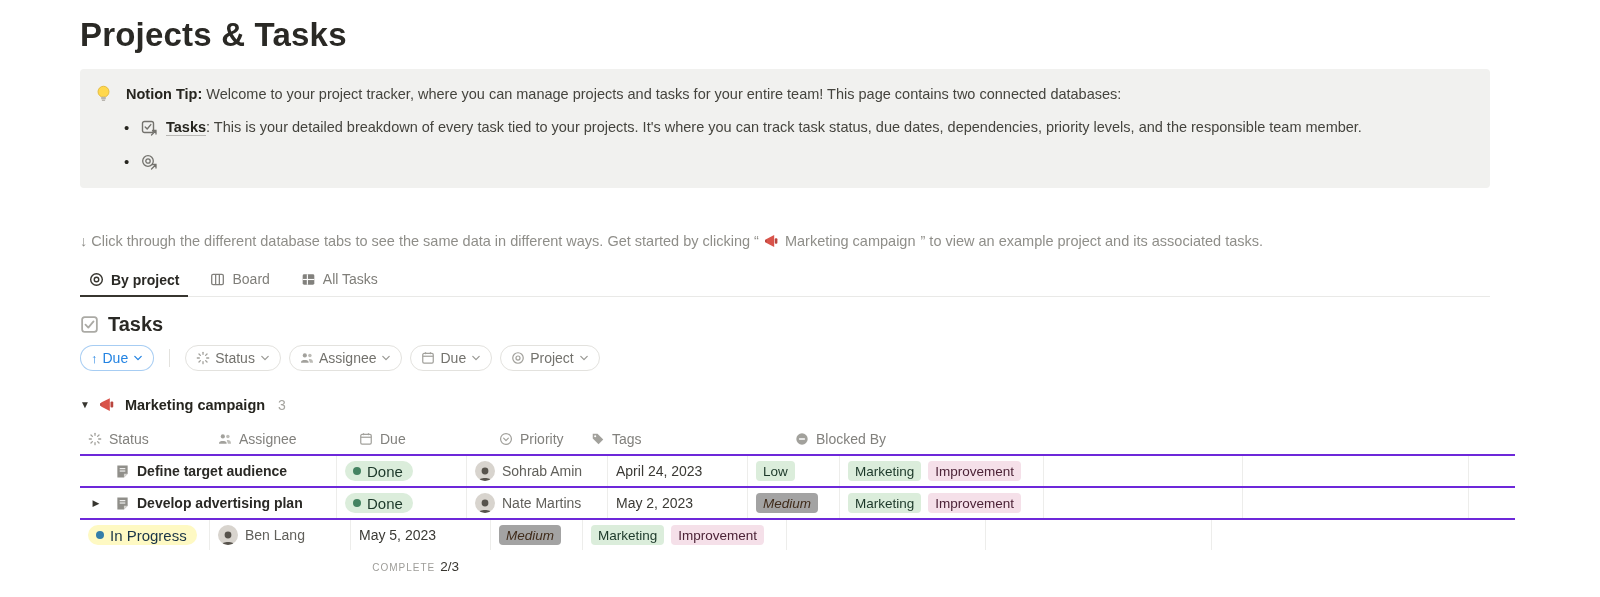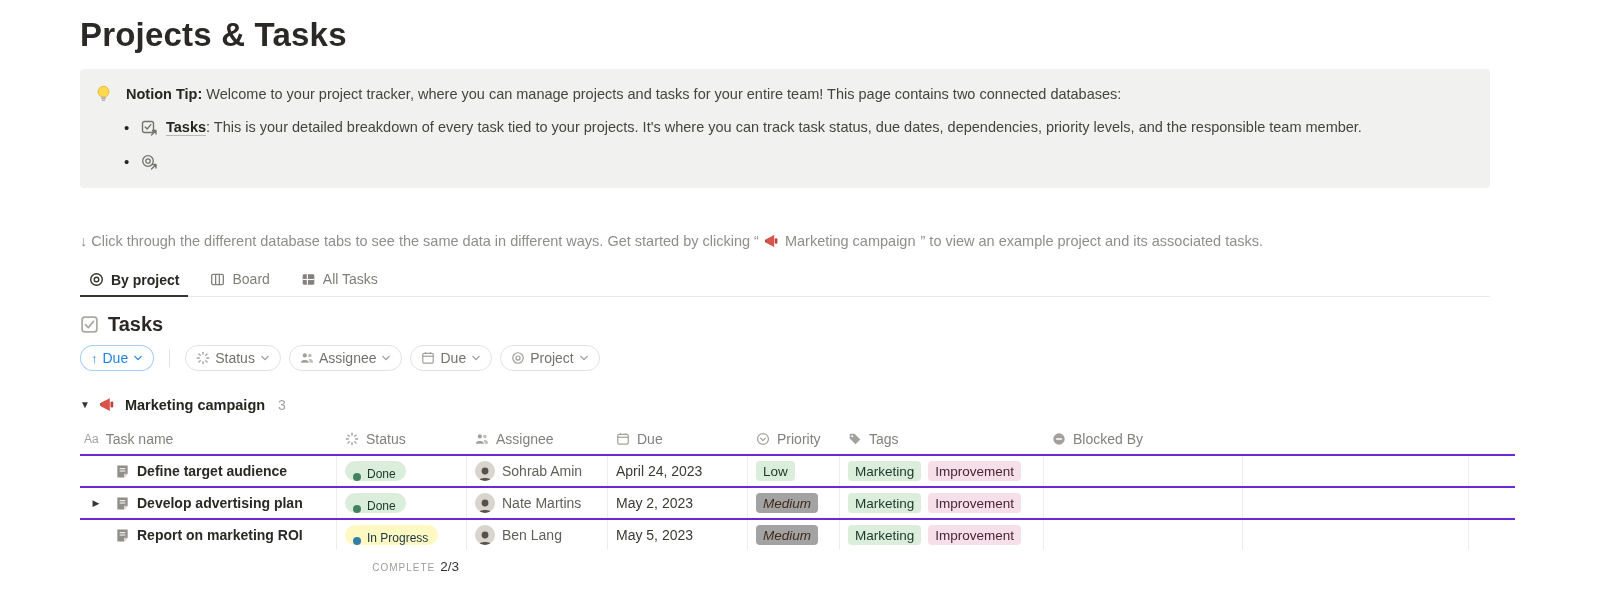--- a/index.html
+++ b/index.html
@@ -54,22 +54,22 @@
   .c-name{width:257px; padding-left:4px;} .c-status{width:130px;} .c-assignee{width:141px;}
   .c-due{width:140px;} .c-priority{width:92px;} .c-tags{width:204px;}
   .c-blocked{width:199px;} .c-blocking{width:226px;}
   .c-extra{width:46px; border-right:none !important;}
   .row-indent { width:24px; flex:none; display:flex; justify-content:center; align-items:center; }
   .row-toggle { font-size:9px; color:#37352F; cursor:pointer; }
   .task-name { font-weight:700; font-size:14px; color:#2A2925; }
   .assignee-name { color:#61605B; }
   .due-date { color:#3B3A35; }
 
-  .status-pill { display:inline-flex; align-items:flex-end; gap:6px; height:20px; padding:0 10px 0 8px;
-    border-radius:11px; font-size:12px; cursor:pointer; }
+  .status-pill { display:inline-flex; align-items:center; gap:6px; height:20px; padding:0 10px 0 8px;
+    border-radius:11px; font-size:15px; cursor:pointer; }
   .dot { width:8px; height:8px; border-radius:50%; }
   .st-green { background:#DBEDDB; color:#1C3829; } .st-green .dot { background:#448361; }
   .st-blue { background:#fef9c3; color:#183347; } .st-blue .dot { background:#337EA9; }
 
   .tag { display:inline-flex; align-items:center; height:20px; padding:0 7px; border-radius:4px; font-size:13.5px; cursor:pointer; }
   .tg-green { background:#DBEDDB; color:#1C3829; }
   .tg-yellow { background:#a3a3a3; color:#402C1B;font-style:italic; }
   .tg-pink { background:#F5E0E9; color:#4C2337; }
 
   .tfoot { margin-top:9px; margin-left:257px; width:130px; display:flex; justify-content:flex-end;
@@ -258,24 +258,20 @@
           <rect x="10.8" y="5.2" width="2.6" height="5.6" rx="1" fill="#B9453E"></rect>
           <rect x="1" y="6.6" width="1.6" height="2.8" rx=".6" fill="#B9453E"></rect>
         </svg>
     </span>
     <span class="group-name">Marketing campaign</span>
     <span class="group-count">3</span>
   </div>
 
   <div class="table">
     <div class="thead">
-      <div class="cell c-name">
-        <span style="font-size:12px;color:#A2A19C;">Aa</span>
-        <span>Task name</span>
-      </div>
       <div class="cell c-status">
         <span>
           <svg width="14" height="14" viewBox="0 0 16 16">
               <g stroke="#A2A19C" stroke-width="1.5" stroke-linecap="round">
                 <line x1="8" y1="1.5" x2="8" y2="3.8"></line>
                 <line x1="8" y1="12.2" x2="8" y2="14.5"></line>
                 <line x1="1.5" y1="8" x2="3.8" y2="8"></line>
                 <line x1="12.2" y1="8" x2="14.5" y2="8"></line>
                 <line x1="3.4" y1="3.4" x2="5" y2="5"></line>
                 <line x1="11" y1="11" x2="12.6" y2="12.6"></line>
@@ -420,32 +416,20 @@
       <div class="cell c-tags">
         <span class="tag tg-green">Marketing</span>
         <span class="tag tg-pink">Improvement</span>
       </div>
       <div class="cell c-blocked"></div>
       <div class="cell c-blocking"></div>
       <div class="cell c-extra"></div>
     </div>
 
     <div class="trow">
-      <div class="cell c-name">
-        <span class="row-indent"></span>
-        <span>
-          <svg width="15" height="15" viewBox="0 0 16 16">
-              <path d="M2.5 1.5 h11 v9 l-4 4 h-7 z" fill="#908F8A"></path>
-              <path d="M13.5 10.5 l-4 4 v-4 z" fill="#D6D5D2"></path>
-              <line x1="5" y1="5" x2="11" y2="5" stroke="#fff" stroke-width="1.1"></line>
-              <line x1="5" y1="7.5" x2="11" y2="7.5" stroke="#fff" stroke-width="1.1"></line>
-            </svg>
-        </span>
-        <span class="task-name">Report on marketing ROI</span>
-      </div>
       <div class="cell c-status">
         <span class="status-pill st-blue">
             <span class="dot"></span>
             <span>In Progress</span>
           </span>
       </div>
       <div class="cell c-assignee">
         <span class="avatar">
           <svg width="16" height="15" viewBox="0 0 16 15">
               <circle cx="8" cy="5" r="3.4" fill="#57534C"></circle>

